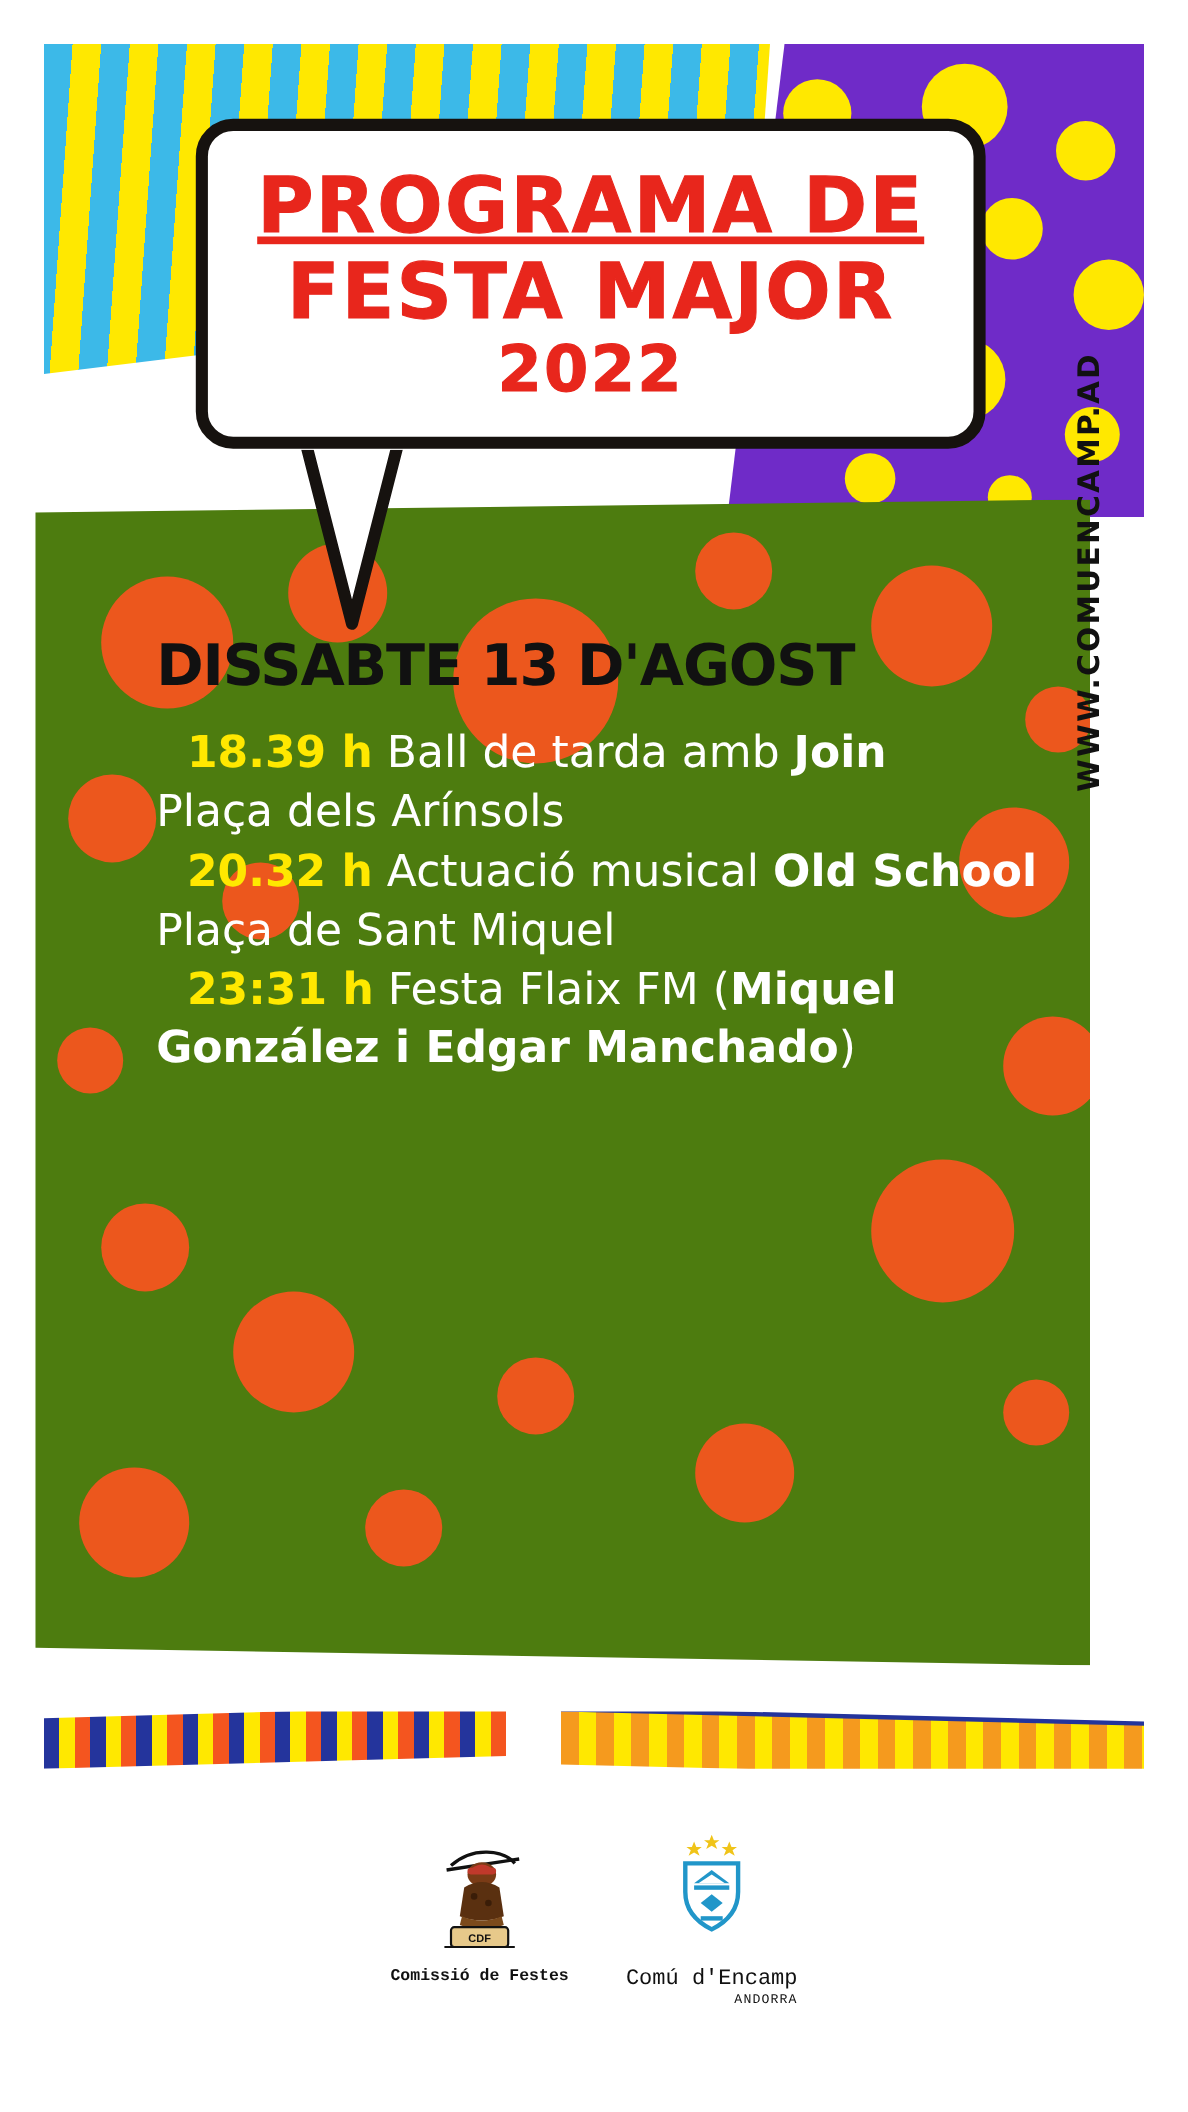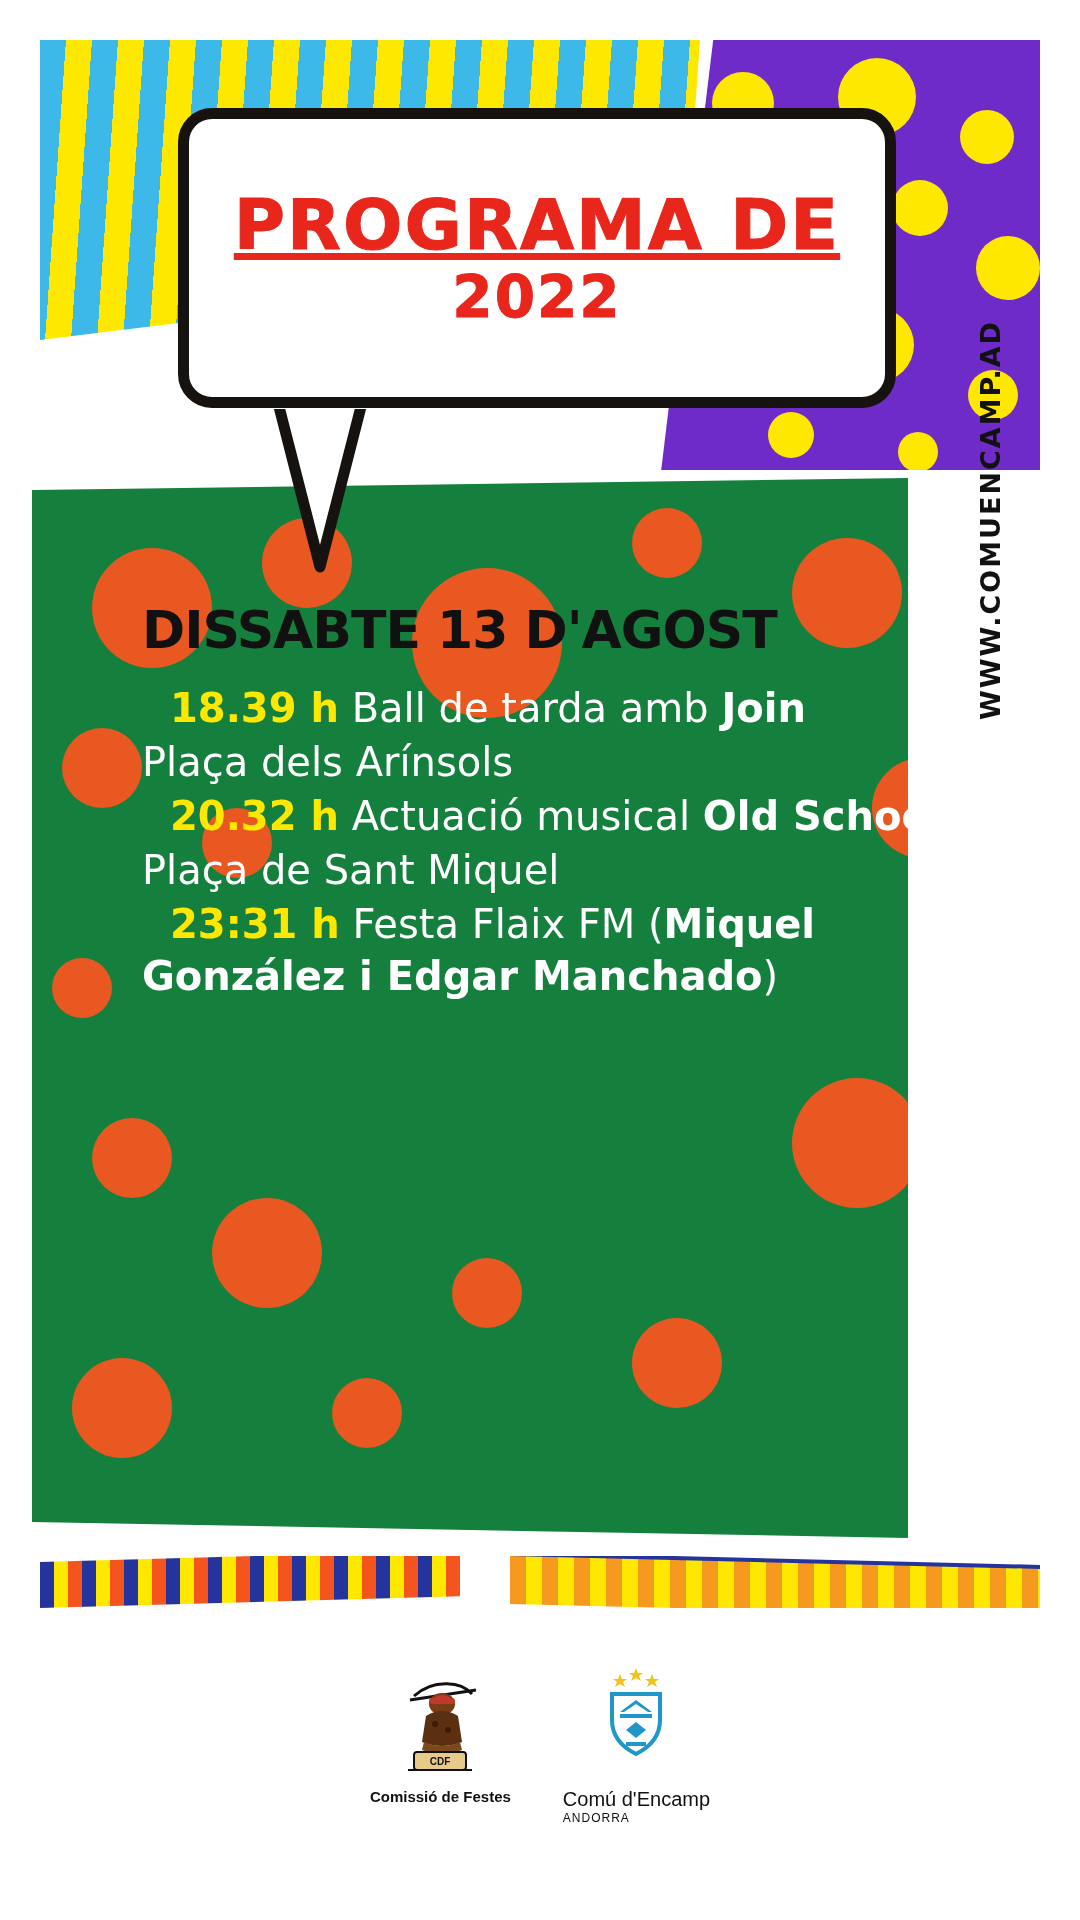--- a/index.html
+++ b/index.html
@@ -100,24 +100,24 @@
     position: absolute;
     left: 268px; top: 395px;
     width: 120px;
     height: 180px;
     z-index: 4;
   }
 
   
   .red-panel {
     position: absolute;
-    left: 32px; top: 478px;
-    width: 876px;
+    left: 32px; top: 454px;
+    width: 959px;
     height: 1060px;
-    background: #15803d;
+    background: #4d7c0f;
     overflow: hidden;
     clip-path: polygon(0 12px, 100% 0, 100% 100%, 0 calc(100% - 16px));
     z-index: 2;
   }
   .rdot {
     position: absolute;
     border-radius: 50%;
     background: #f4551f;
     opacity: .95;
   }
@@ -230,26 +230,26 @@
     align-items: flex-start;
     gap: 52px;
     z-index: 4;
   }
   .logo-block {
     display: flex;
     flex-direction: column;
     align-items: center;
   }
   .logo-caption {
-    font-family: Liberation Sans, sans-serif;
+    font-family: Liberation Mono, monospace;
     font-size: 15px;
     font-weight: 700;
     color: #111111;
     margin-top: 8px;
-    text-align: left;
+    text-align: right;
   }
   .logo-caption small {
     display: block;
     font-weight: 400;
     font-size: 12px;
     letter-spacing: 1px;
   }
   .comu-caption {
     font-weight: 400;
     font-size: 20px;
@@ -278,20 +278,21 @@
     </div>
   </div>
 
   <svg class="bubble-tail" viewBox="0 0 120 180">
     <polygon points="8,0 96,0 52,172" fill="#ffffff" stroke="#16120f" stroke-width="11" stroke-linejoin="round"></polygon>
     <rect x="0" y="0" width="120" height="14" fill="#ffffff"></rect>
   </svg>
 
   <div class="bubble">
     <div class="bubble-line bl1">PROGRAMA DE</div>
+    <div class="bubble-line bl2">FESTA MAJOR</div>
     <div class="bubble-line bl3">2022</div>
   </div>
 
   <div class="red-panel">
     <div class="rdot" style="width:120px;height:120px;left:60px;top:70px;"></div>
     <div class="rdot" style="width:90px;height:90px;left:230px;top:40px;"></div>
     <div class="rdot" style="width:150px;height:150px;left:380px;top:90px;"></div>
     <div class="rdot" style="width:70px;height:70px;left:600px;top:30px;"></div>
     <div class="rdot" style="width:110px;height:110px;left:760px;top:60px;"></div>
     <div class="rdot" style="width:60px;height:60px;left:900px;top:170px;"></div>

